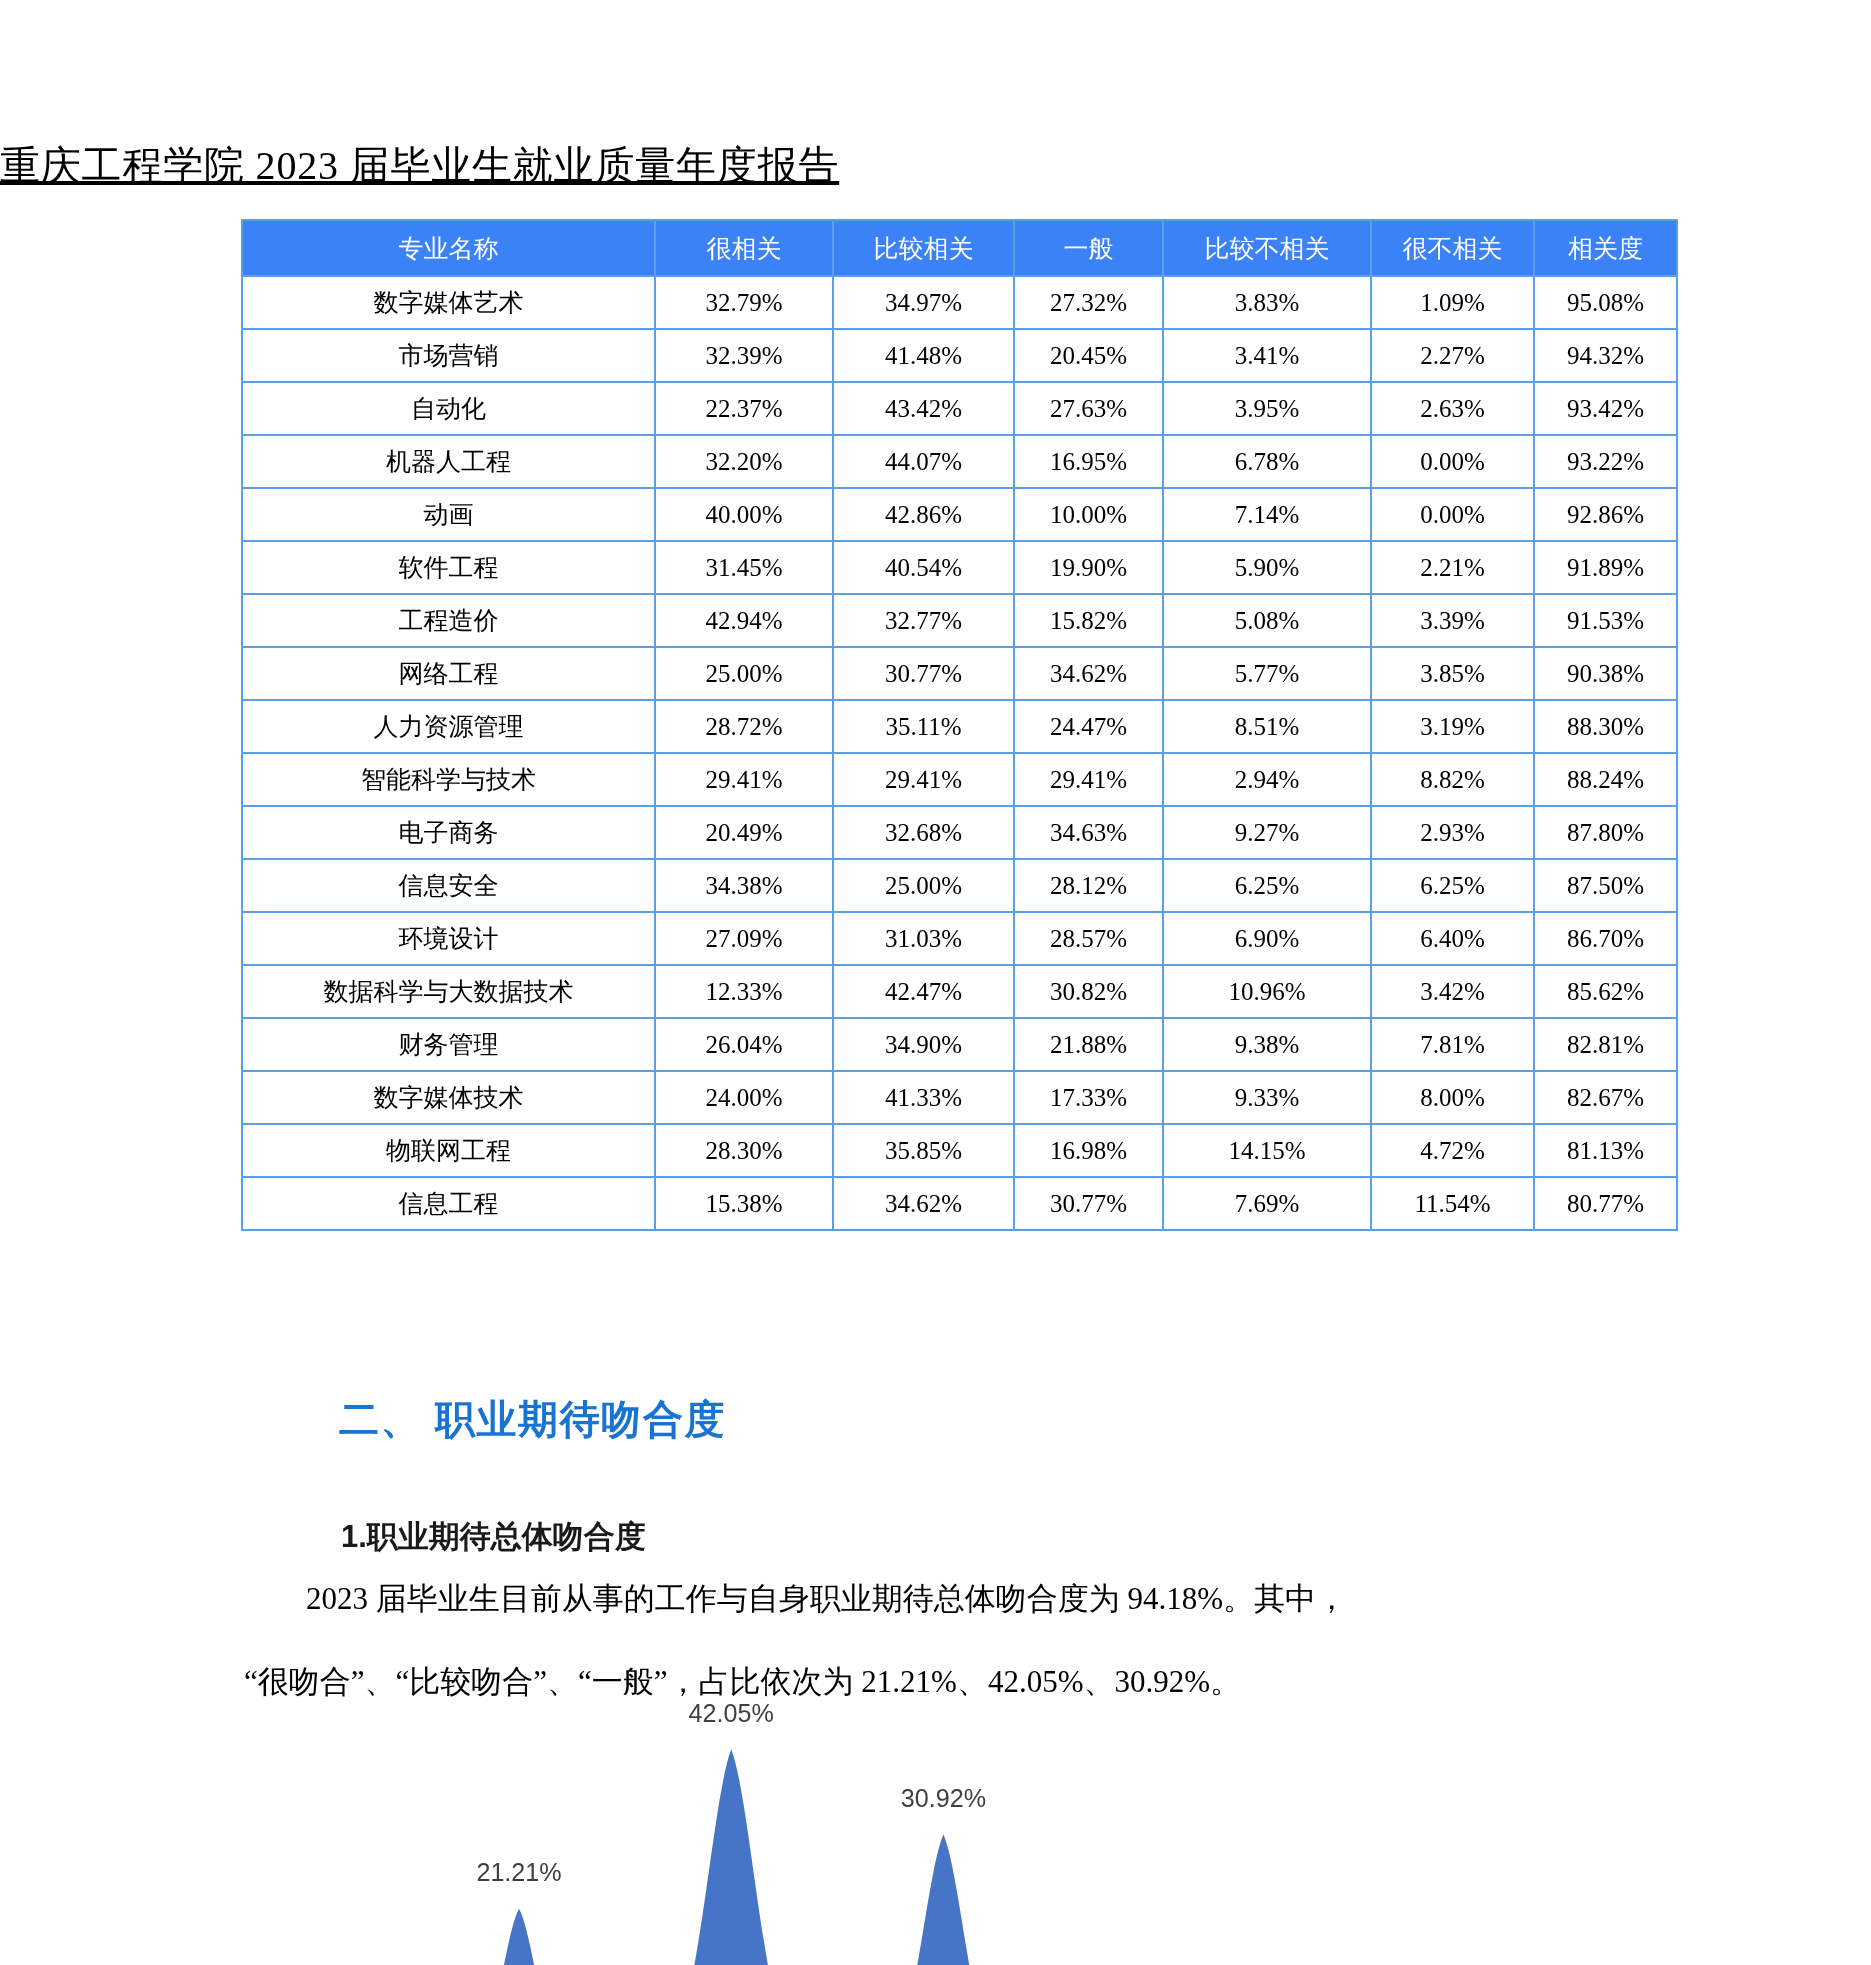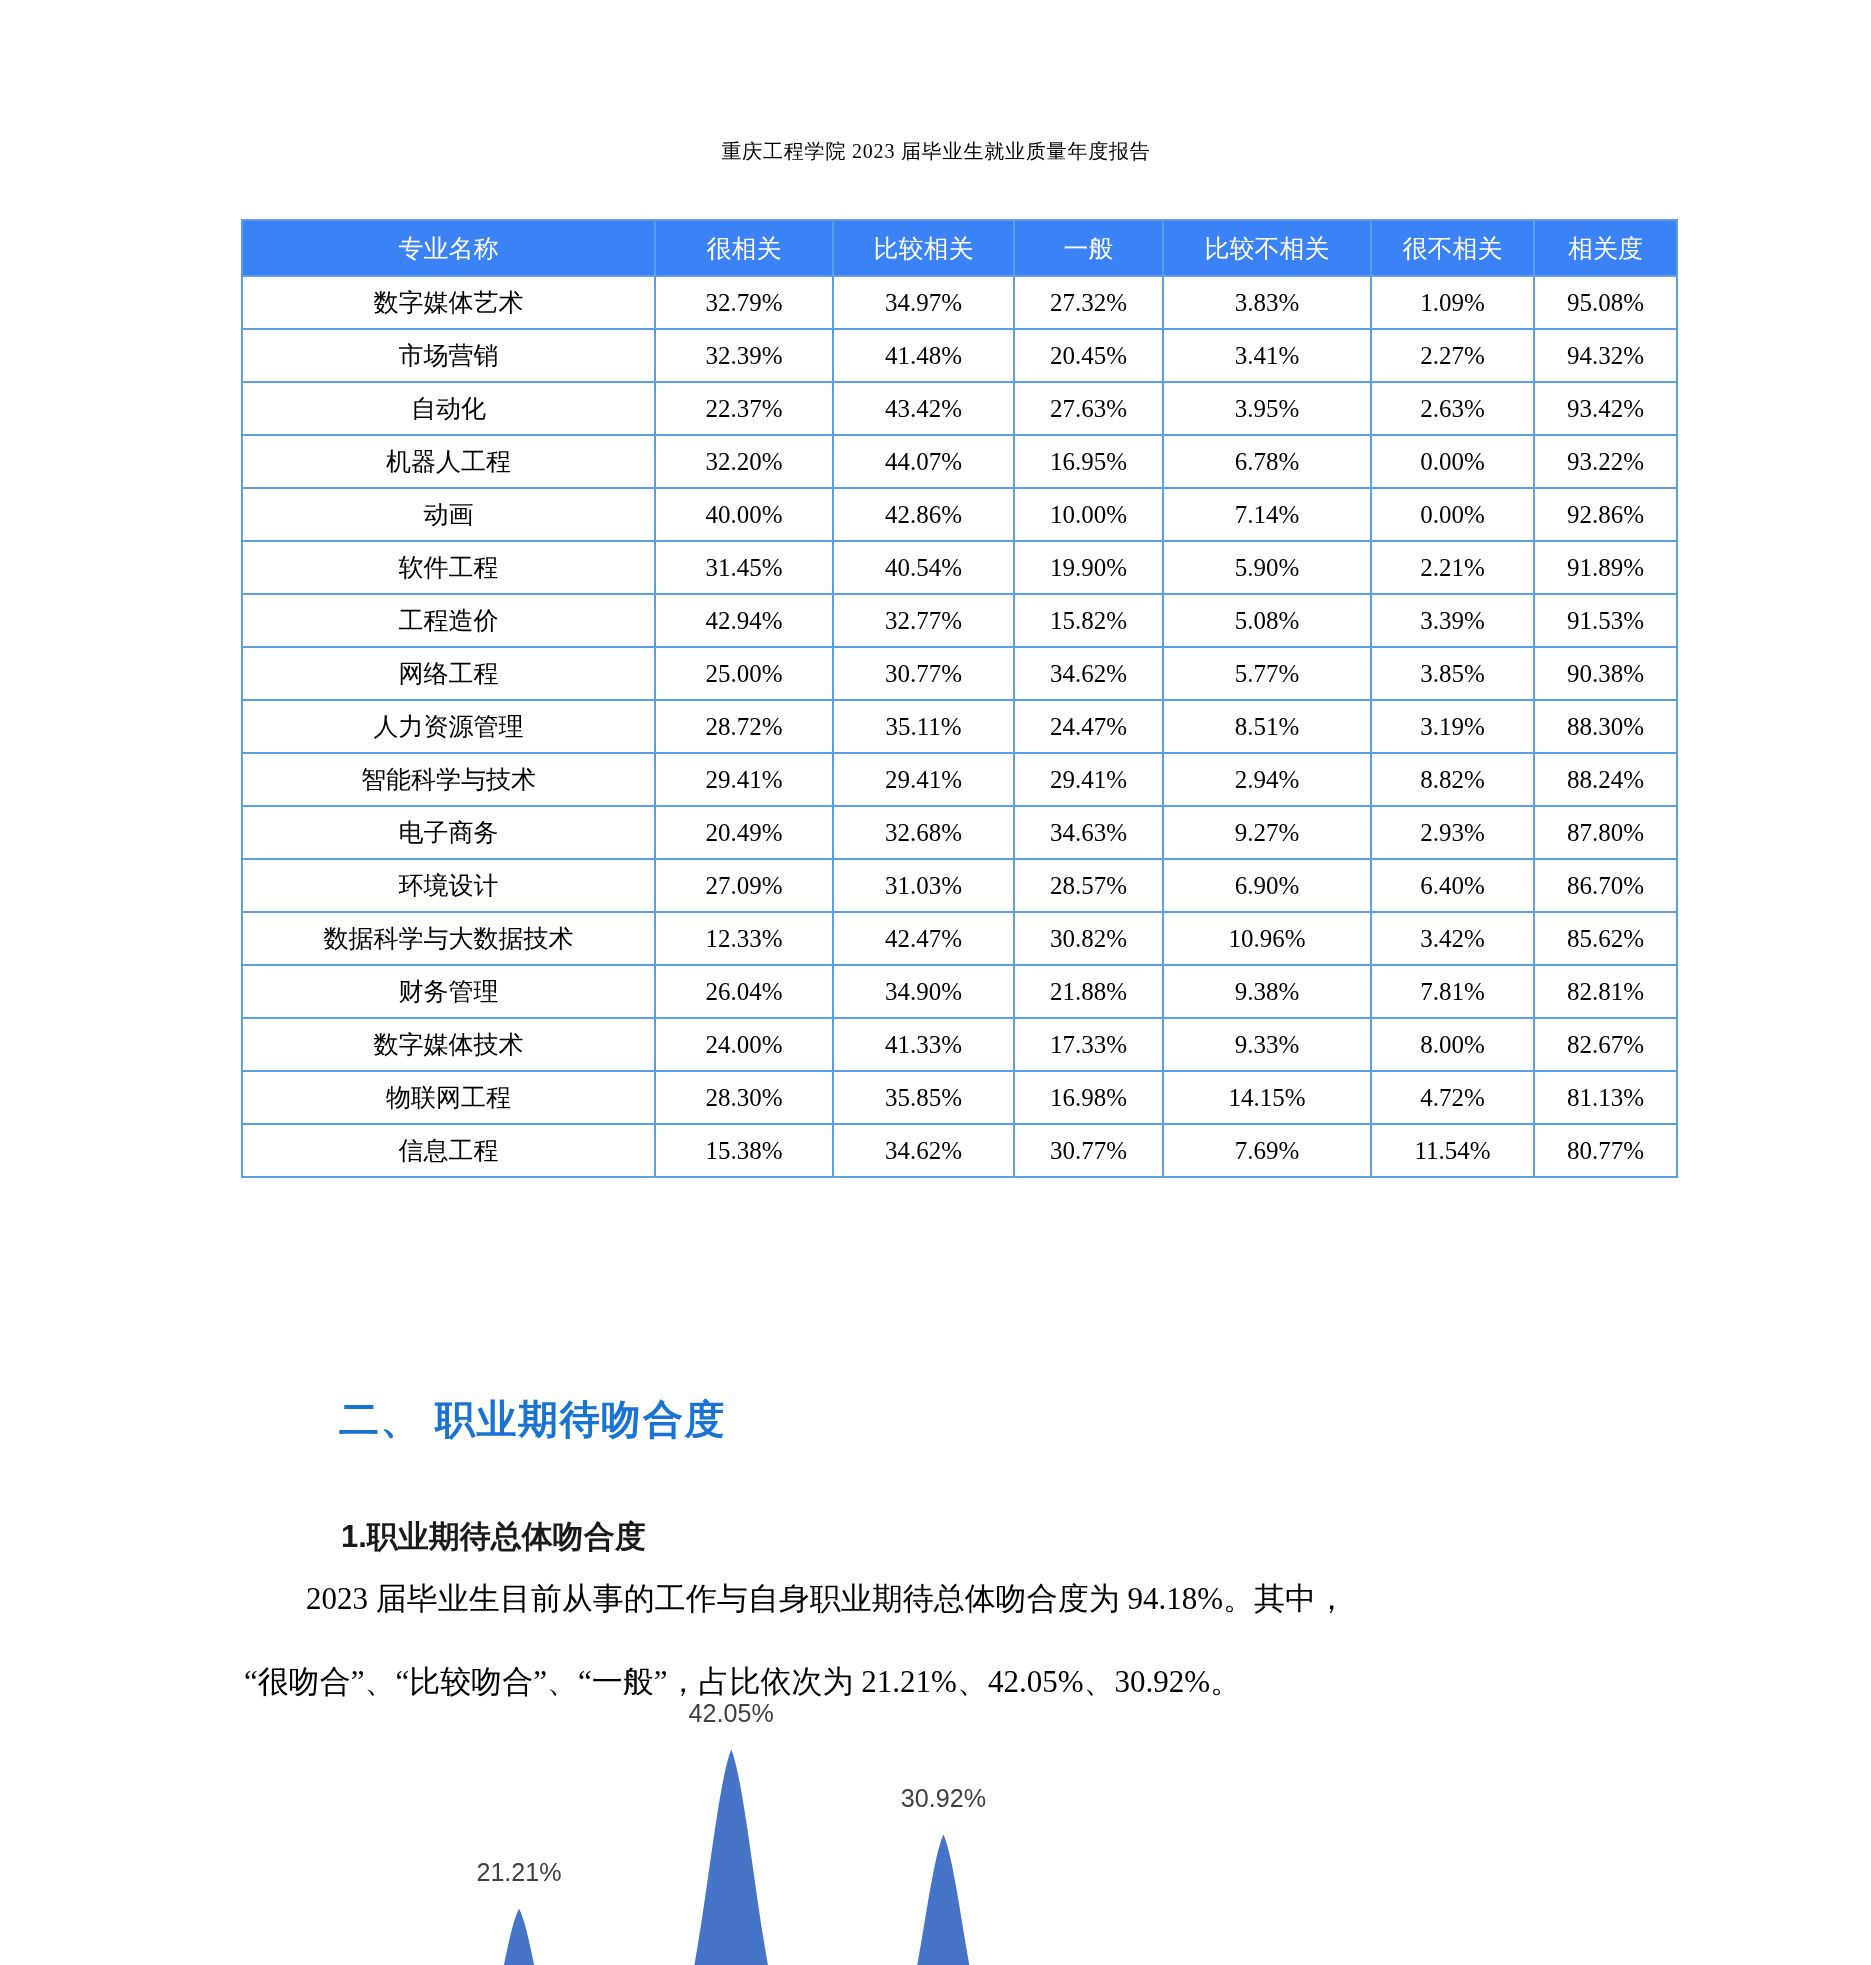--- a/index.html
+++ b/index.html
@@ -2,22 +2,22 @@
 <html style="font-size:6.3px"><head>
 <meta charset="utf-8">
 <style>
   html,body{margin:0;padding:0;}
   body{
     width:1872px;height:2541px;background:#ffffff;position:relative;
     font-family:"Liberation Serif", serif;color:#000;
   }
   .abs{position:absolute;}
   #page-title{
-    top:138px;left:0;width:1872px;text-align:center;
-    font-size:20px;letter-spacing:0.8px;
+    top:138px;left:0;width:1872px;
+    font-size:40px;letter-spacing:0.8px;text-decoration:underline;
   }
   #majors-table{
     position:absolute;top:219px;left:241px;width:1435px;
     border-collapse:collapse;table-layout:fixed;
   }
   #majors-table th,#majors-table td{
     border:2px solid #5BA0E6;text-align:center;vertical-align:middle;
     font-size:25px;font-weight:normal;padding:0;overflow:hidden;
   }
   #majors-table thead th{
@@ -167,20 +167,29 @@
       <tr>
         <td>电子商务</td>
         <td>20.49%</td>
         <td>32.68%</td>
         <td>34.63%</td>
         <td>9.27%</td>
         <td>2.93%</td>
         <td>87.80%</td>
       </tr>
       <tr>
+        <td>信息安全</td>
+        <td>34.38%</td>
+        <td>25.00%</td>
+        <td>28.12%</td>
+        <td>6.25%</td>
+        <td>6.25%</td>
+        <td>87.50%</td>
+      </tr>
+      <tr>
         <td>环境设计</td>
         <td>27.09%</td>
         <td>31.03%</td>
         <td>28.57%</td>
         <td>6.90%</td>
         <td>6.40%</td>
         <td>86.70%</td>
       </tr>
       <tr>
         <td>数据科学与大数据技术</td>

